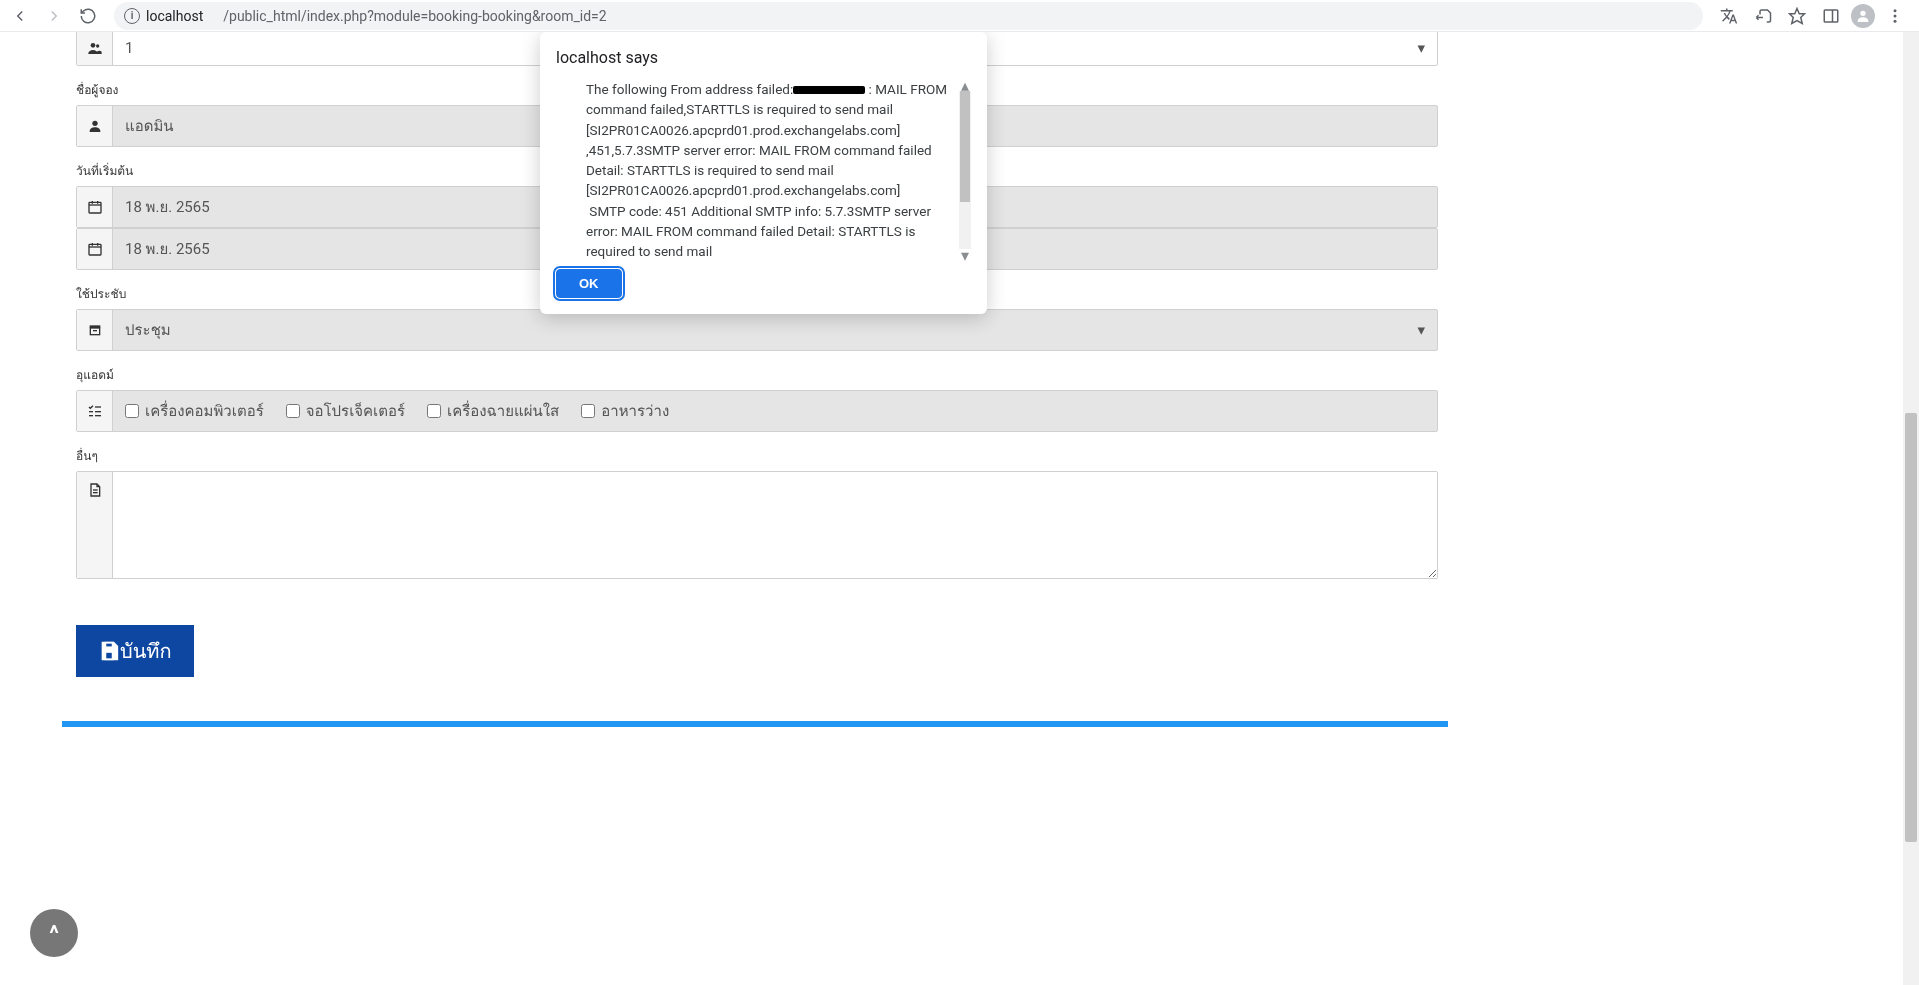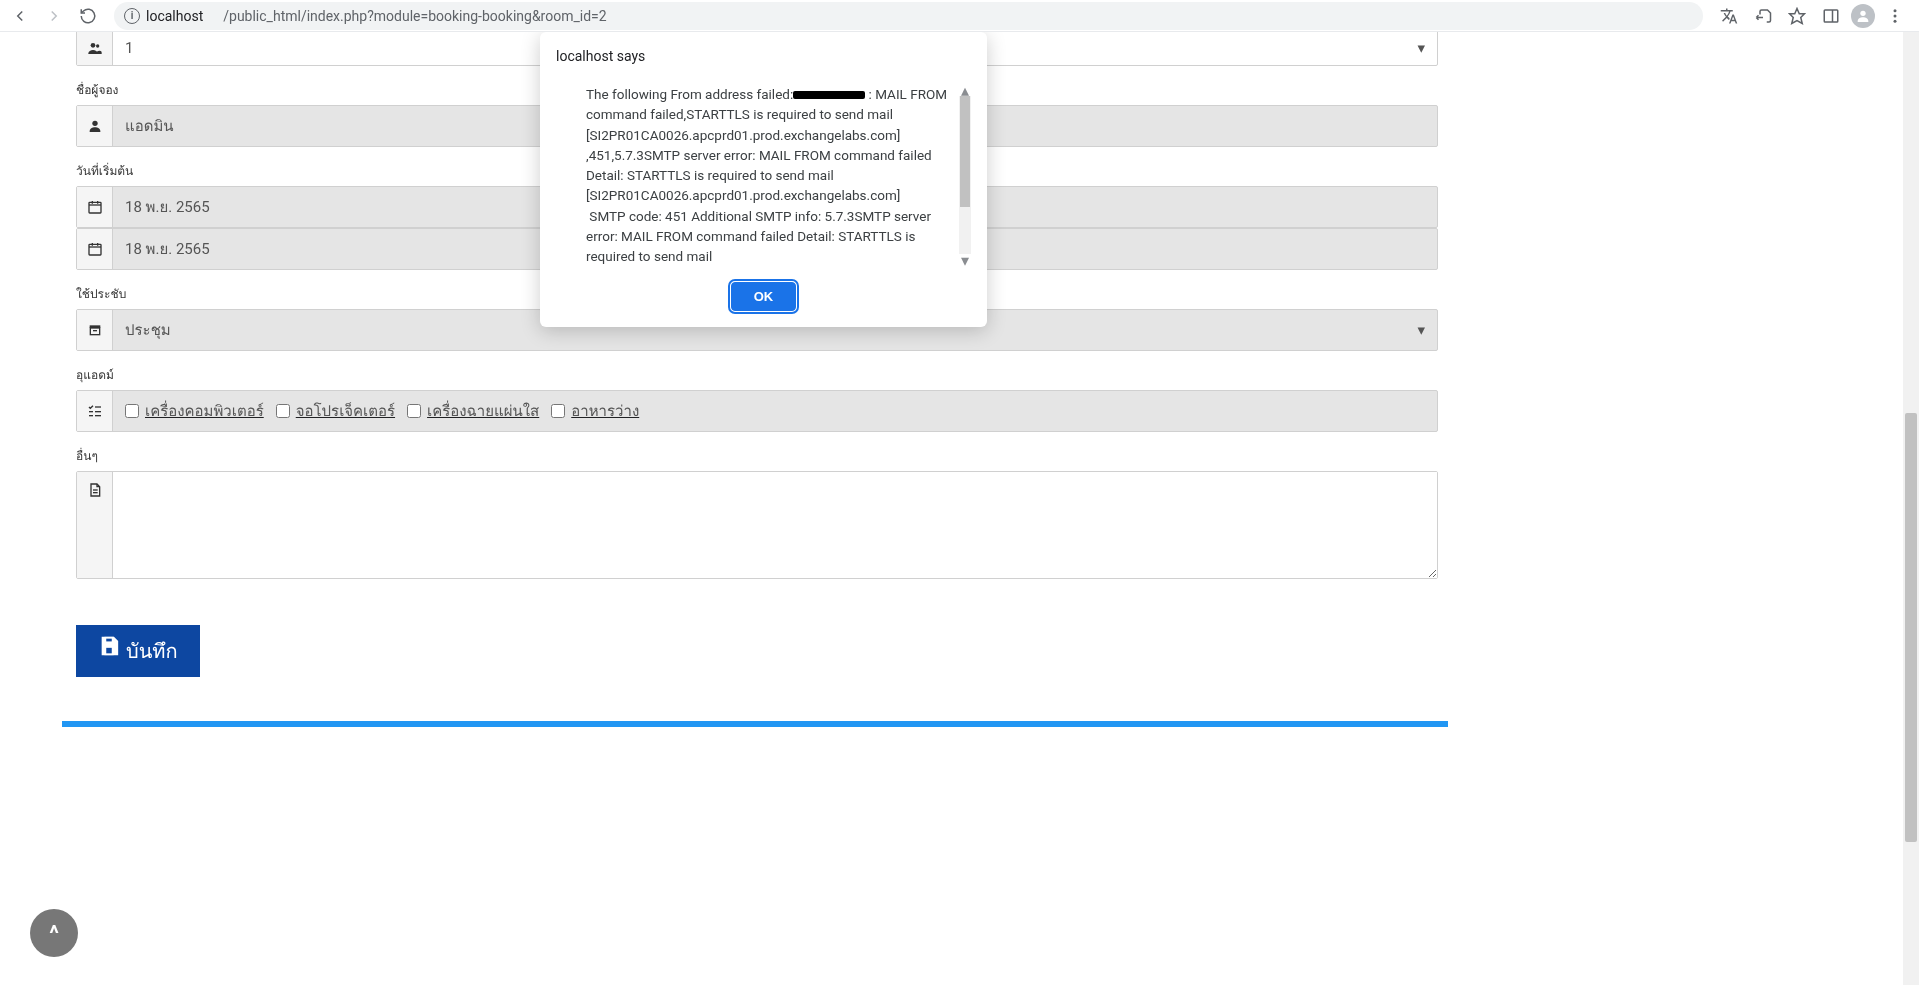--- a/index.html
+++ b/index.html
@@ -137,24 +137,23 @@
     min-height: 34px;
   }
   .input-field.with-caret { justify-content: space-between; }
   .caret {
     color: #555;
   }
   .checkbox-row {
     flex: 1;
     padding: 8px 12px;
     display: flex;
-    gap: 12px;
+    gap: 22px;
     align-items: flex-end;
     min-height: 34px;
-    text-decoration: underline;
   }
   .cb-item {
     display: flex;
     align-items: center;
     gap: 6px;
     color: #555;
     font-size: 15px;
   }
   .cb-item input[type="checkbox"] {
     width: 14px; height: 14px;
@@ -174,21 +173,21 @@
     color: #555;
     resize: both;
     font-family: inherit;
     border: none;
     outline: none;
     min-height: 100px;
   }
   .save-btn {
     margin-top: 46px;
     display: inline-flex;
-    gap: 6px;
+    align-items: center;
     background: #0d47a1;
     color: #fff;
     padding: 10px 22px;
     font-size: 20px;
     border: none;
     cursor: pointer;
   }
   .save-btn svg { width: 22px; height: 22px; }
   .footer-line {
     margin-top: 44px;
@@ -248,23 +247,23 @@
     top: 0;
     left: 540px;
     width: 447px;
     background: #fff;
     border-radius: 6px;
     box-shadow: 0 4px 20px rgba(0,0,0,0.2);
     padding: 16px;
     z-index: 100;
   }
   .alert-title {
-    font-size: 14px;
+    font-size: 16px;
     color: #202124;
-    margin-bottom: 20px;
+    margin-bottom: 12px;
   }
   .alert-body-wrap {
     position: relative;
   }
   .alert-body {
     height: 182px;
     overflow: hidden;
     padding-right: 18px;
   }
   .alert-text {
@@ -298,22 +297,22 @@
   }
   .alert-sb-thumb {
     position: absolute;
     top: 0;
     height: 70%;
     left: 1px; right: 1px;
     background: #c1c1c1;
   }
   .alert-actions {
     display: flex;
-    justify-content: center;
-    margin-top: 16px;
+    justify-content: flex-start;
+    margin-top: 8px;
   }
   .alert-ok {
     background: #1a73e8;
     color: #fff;
     border: 1px solid #1a73e8;
     outline: 2px solid #1a73e8;
     outline-offset: 1px;
     padding: 6px 22px;
     font-size: 13px;
     font-weight: bold;

